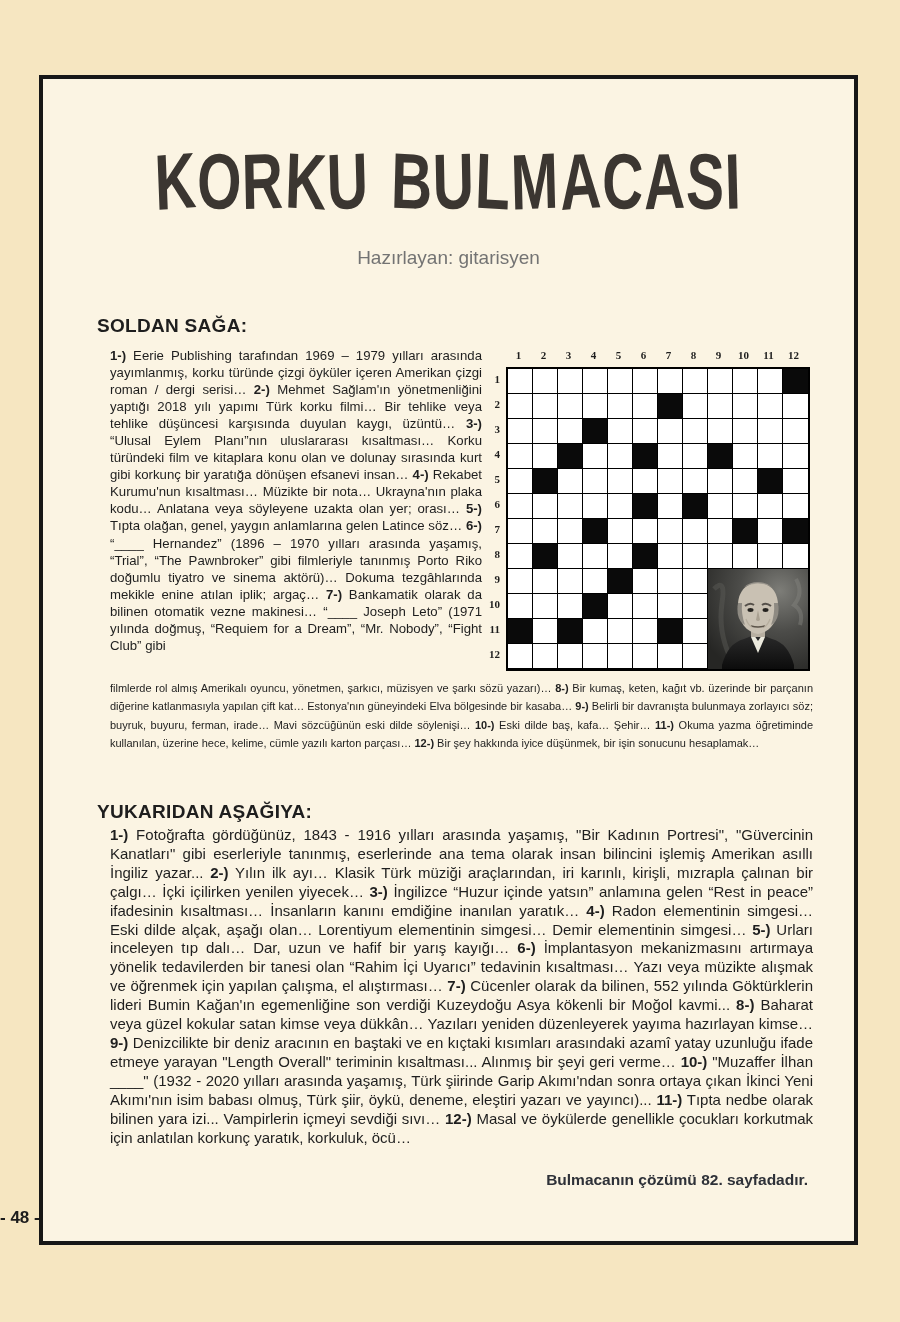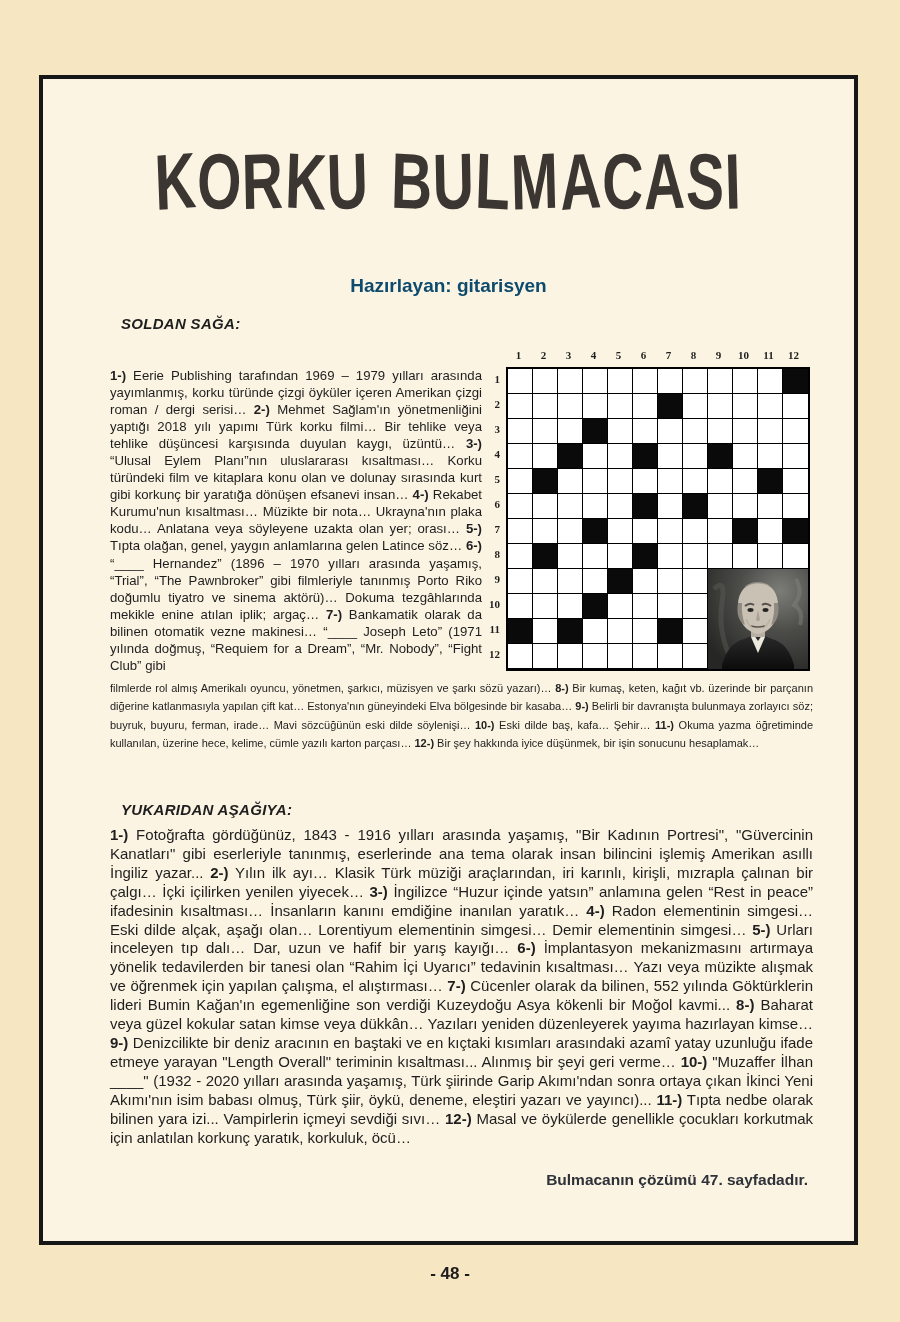--- a/index.html
+++ b/index.html
@@ -25,35 +25,35 @@
     position:absolute; left:0; top:52px; width:100%; height:100px;
     display:flex; align-items:center; justify-content:center;
     font-weight:bold; font-size:57px; color:var(--title_ink);
     letter-spacing:1px; white-space:pre;
   }
   .title span{display:inline-block; transform-origin:50% 60%;}
   .title .sp{width:22px;}
   .title-scale{transform:scaleY(1.38); display:flex; align-items:center;}
   .byline{
     position:absolute; left:0; top:168px; width:100%;
-    text-align:center; font-weight:bold; font-size:19px; color:#0c4a6e;margin-top:28px;
+    text-align:center; font-weight:normal; font-size:19px; color:#737373;
   }
   
   .sec-head{
-    position:absolute; left:78px;
-    font-weight:bold; font-size:15px; letter-spacing:0.3px;font-style:italic;
+    position:absolute; left:54px;
+    font-weight:bold; font-size:19px; letter-spacing:0.3px;
   }
   .head-across{top:236px;}
   .head-down{top:722px;}
   
   .clue-text{ text-align:justify; }
   .clue-text b{font-weight:bold;}
   .across-col{
     position:absolute; left:67px; top:268px; width:372px;
-    font-size:13.2px; line-height:17.05px;margin-top:20px;
+    font-size:13.2px; line-height:17.05px;
   }
   .across-full{
     position:absolute; left:67px; top:600px; width:703px;
     font-size:11px; line-height:18.4px;
   }
   .down-text{
     position:absolute; left:67px; top:747px; width:703px;
     font-size:15px; line-height:18.9px;
   }
   
@@ -81,22 +81,22 @@
   .photo{
     position:absolute; right:0; bottom:0; width:100px; height:100px; overflow:hidden;
   }
   .photo svg{display:block; width:100%; height:100%;}
   
   .solution-note{
     position:absolute; right:46px; top:1092px; width:500px;
     text-align:right; font-weight:bold; font-size:15.5px; color:#2e3138;
   }
   .page-number{
-    position:absolute; left:0; top:1264px; width:100%;
-    text-align:center; font-weight:bold; font-size:17px; color:#1c1c1c;
+    position:absolute; left:0; top:1208px; width:100%;
+    font-weight:bold; font-size:17px; color:#1c1c1c;
   }
 </style>
 </head>
 <body>
 
 <div class="frame">
 
   <div class="title">
     <div class="title-scale" id="title-letters"><span style="transform: rotate(-3deg);">K</span><span style="transform: rotate(2deg);">O</span><span style="transform: rotate(-1.5deg);">R</span><span style="transform: rotate(2.5deg);">K</span><span style="transform: rotate(-2deg);">U</span><span class="sp"></span><span style="transform: rotate(2deg);">B</span><span style="transform: rotate(-1.5deg);">U</span><span style="transform: rotate(2.5deg);">L</span><span style="transform: rotate(-2deg);">M</span><span style="transform: rotate(-3deg);">A</span><span style="transform: rotate(2deg);">C</span><span style="transform: rotate(-1.5deg);">A</span><span style="transform: rotate(2.5deg);">S</span><span style="transform: rotate(-2deg);">I</span></div>
   </div>
@@ -318,17 +318,17 @@
       </div>
     </div>
   </div>
 
   <div class="clue-text across-full">filmlerde rol almış Amerikalı oyuncu, yönetmen, şarkıcı, müzisyen ve şarkı sözü yazarı)… <b>8-)</b> Bir kumaş, keten, kağıt vb. üzerinde bir parçanın diğerine katlanmasıyla yapılan çift kat… Estonya'nın güneyindeki Elva bölgesinde bir kasaba… <b>9-)</b> Belirli bir davranışta bulunmaya zorlayıcı söz; buyruk, buyuru, ferman, irade… Mavi sözcüğünün eski dilde söylenişi… <b>10-)</b> Eski dilde baş, kafa… Şehir… <b>11-)</b> Okuma yazma öğretiminde kullanılan, üzerine hece, kelime, cümle yazılı karton parçası… <b>12-)</b> Bir şey hakkında iyice düşünmek, bir işin sonucunu hesaplamak…</div>
 
   <div class="sec-head head-down">YUKARIDAN AŞAĞIYA:</div>
 
   <div class="clue-text down-text"><b>1-)</b> Fotoğrafta gördüğünüz, 1843 - 1916 yılları arasında yaşamış, "Bir Kadının Portresi", "Güvercinin Kanatları" gibi eserleriyle tanınmış, eserlerinde ana tema olarak insan bilincini işlemiş Amerikan asıllı İngiliz yazar... <b>2-)</b> Yılın ilk ayı… Klasik Türk müziği araçlarından, iri karınlı, kirişli, mızrapla çalınan bir çalgı… İçki içilirken yenilen yiyecek… <b>3-)</b> İngilizce “Huzur içinde yatsın” anlamına gelen “Rest in peace” ifadesinin kısaltması… İnsanların kanını emdiğine inanılan yaratık… <b>4-)</b> Radon elementinin simgesi… Eski dilde alçak, aşağı olan… Lorentiyum elementinin simgesi… Demir elementinin simgesi… <b>5-)</b> Urları inceleyen tıp dalı… Dar, uzun ve hafif bir yarış kayığı… <b>6-)</b> İmplantasyon mekanizmasını artırmaya yönelik tedavilerden bir tanesi olan “Rahim İçi Uyarıcı” tedavinin kısaltması… Yazı veya müzikte alışmak ve öğrenmek için yapılan çalışma, el alıştırması… <b>7-)</b> Cücenler olarak da bilinen, 552 yılında Göktürklerin lideri Bumin Kağan'ın egemenliğine son verdiği Kuzeydoğu Asya kökenli bir Moğol kavmi... <b>8-)</b> Baharat veya güzel kokular satan kimse veya dükkân… Yazıları yeniden düzenleyerek yayıma hazırlayan kimse… <b>9-)</b> Denizcilikte bir deniz aracının en baştaki ve en kıçtaki kısımları arasındaki azamî yatay uzunluğu ifade etmeye yarayan "Length Overall" teriminin kısaltması... Alınmış bir şeyi geri verme… <b>10-)</b> "Muzaffer İlhan ____" (1932 - 2020 yılları arasında yaşamış, Türk şiirinde Garip Akımı'ndan sonra ortaya çıkan İkinci Yeni Akımı'nın isim babası olmuş, Türk şiir, öykü, deneme, eleştiri yazarı ve yayıncı)... <b>11-)</b> Tıpta nedbe olarak bilinen yara izi... Vampirlerin içmeyi sevdiği sıvı… <b>12-)</b> Masal ve öykülerde genellikle çocukları korkutmak için anlatılan korkunç yaratık, korkuluk, öcü…</div>
 
-  <div class="solution-note">Bulmacanın çözümü 47. sayfadadır.</div>
+  <div class="solution-note">Bulmacanın çözümü 82. sayfadadır.</div>
 
 </div>
 
 <div class="page-number">- 48 -</div>
 
 </body></html>

